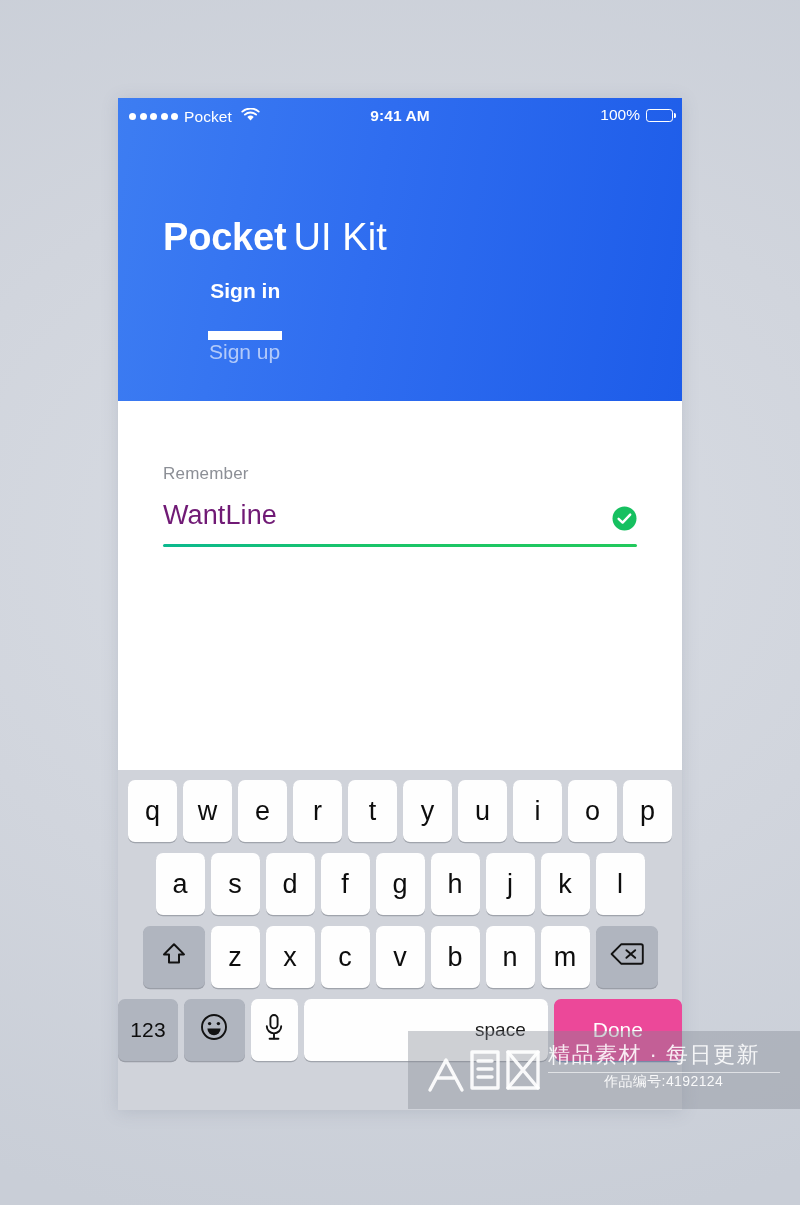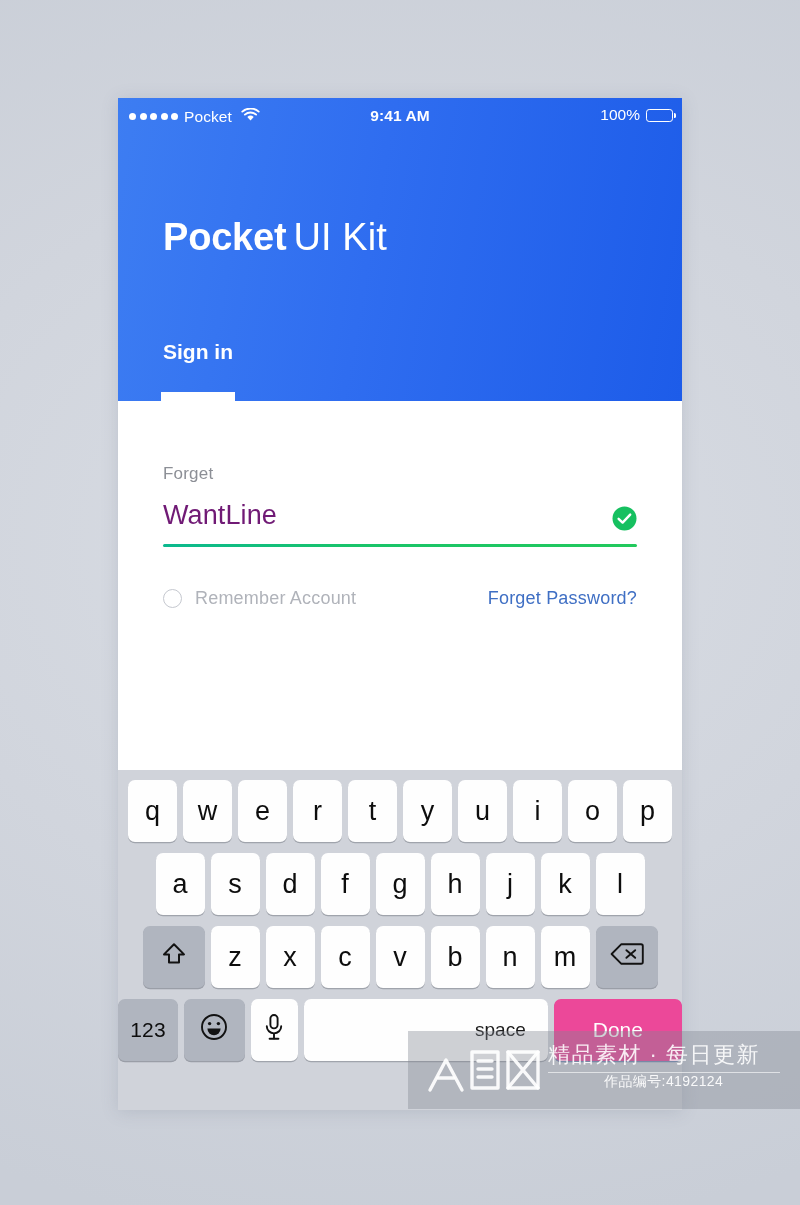--- a/index.html
+++ b/index.html
@@ -358,47 +358,43 @@
       </div>
 
       <div id="title-block">
         <span class="title-strong">Pocket</span><span class="title-light">UI Kit</span>
       </div>
 
       <div id="tabs">
         <div class="tab active">
           <span>Sign in</span>
         </div>
+        <div class="tab">
+          <span>Sign up</span>
+        </div>
       </div>
 
     </div>
 
     <div id="form">
 
-      <div class="field-label">Forget</div>
+      <div class="field-label">Remember</div>
 
       <div class="field-account">
         <div class="account-value">WantLine</div>
         <span class="check-badge">
           <svg width="25" height="25" viewBox="0 0 25 25">
             <circle cx="12.5" cy="12.5" r="12" fill="#16c060"></circle>
             <path d="M6.6 12.8 L10.6 16.6 L18.2 8.6" stroke="#fff" stroke-width="2.4" fill="none" stroke-linecap="round" stroke-linejoin="round"></path>
           </svg>
         </span>
         <div class="underline-green"></div>
       </div>
 
 
-      <div id="remember-row">
-        <div class="remember-left">
-          <span class="radio"></span>
-          <span class="remember-label">Remember Account</span>
-        </div>
-        <div class="forget-link">Forget Password?</div>
-      </div>
 
     </div>
 
     <div id="keyboard">
 
       <div class="kb-row r1">
         <div class="key">q</div>
         <div class="key">w</div>
         <div class="key">e</div>
         <div class="key">r</div>

